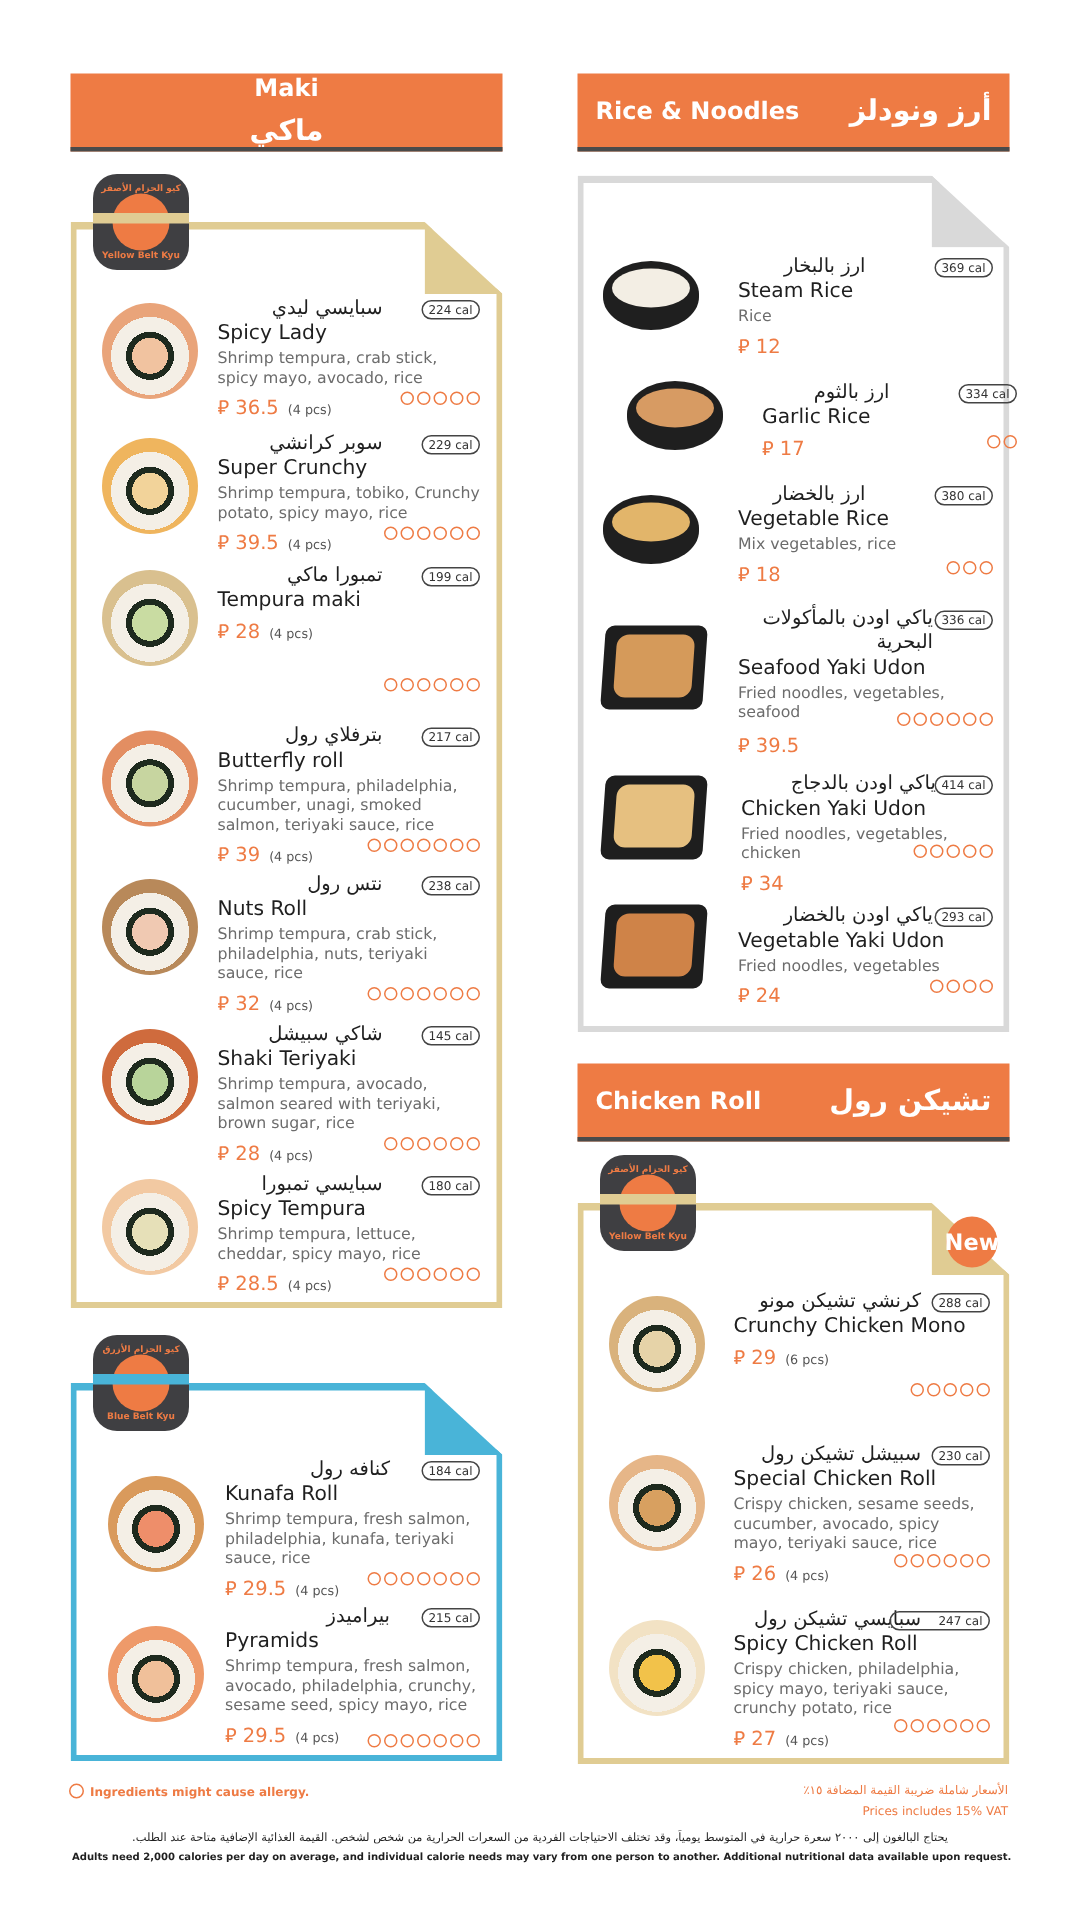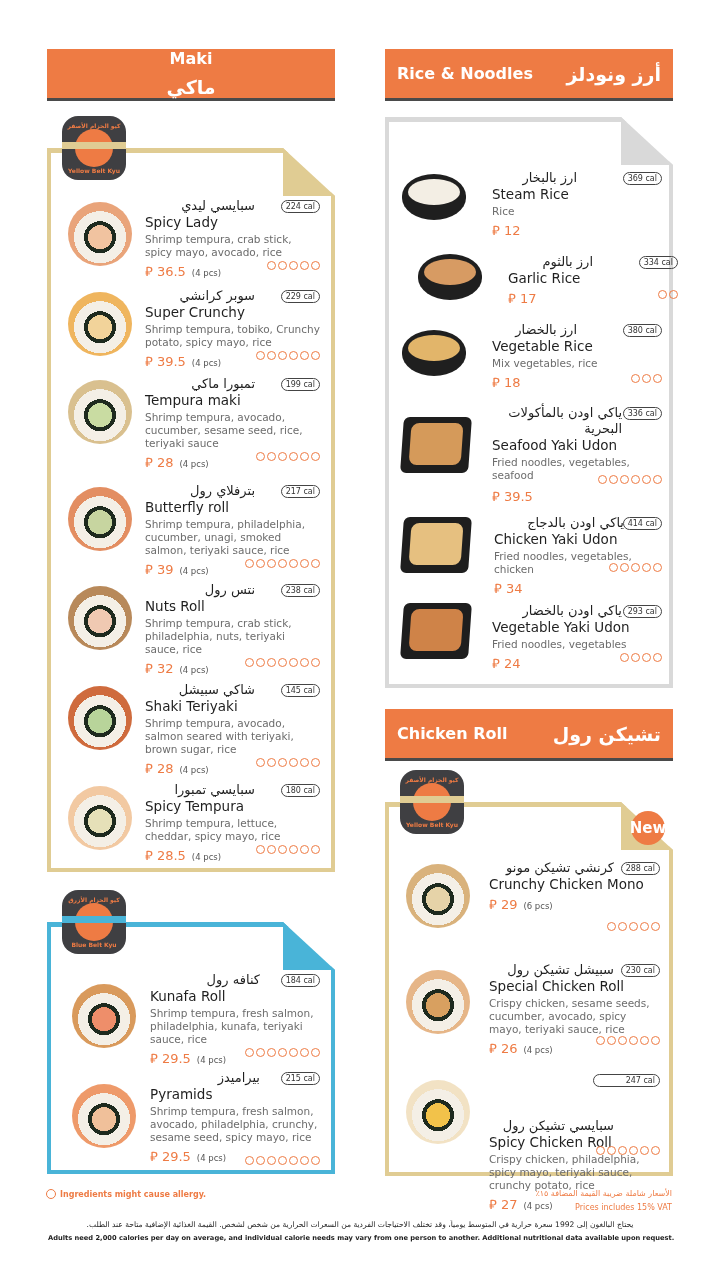--- a/index.html
+++ b/index.html
@@ -117,21 +117,20 @@
         <span class="allergen"></span>
         <span class="allergen"></span>
         <span class="allergen"></span>
       </div>
     </div>
     <div class="item" style="left: 62px; top: 376px; width: 258px; height: 92px;">
       <div class="photo sushi" style="top:4px; left:6px; background: radial-gradient(circle at 50% 55%, #c9dca2 0 12px, #1e2a1e 12px 16px, #f4efe6 16px 26px, #d9c08f 26px);"></div>
       <div class="body" style="left:83px; top:0px; width:175px;">
         <div class="ar-name" style="width:110px; text-align:right;">تمبورا ماكي</div>
         <div class="en-name">Tempura maki</div>
-        <div class="desc" style="width:175px">Shrimp tempura, avocado, cucumber, sesame seed, rice, teriyaki sauce</div>
         <div class="price-row" style="margin-top:4px;">
           <span class="price"><span>⃁</span> <span>28</span></span>
           <span class="pcs">(4 pcs)</span>
         </div>
       </div>
       <span class="cal" style="right:0; top:2px;">199 cal</span>
       <div class="allergens" style="right:0; top:76px;">
         <span class="allergen"></span>
         <span class="allergen"></span>
         <span class="allergen"></span>
@@ -470,21 +469,21 @@
         <span class="allergen"></span>
         <span class="allergen"></span>
         <span class="allergen"></span>
         <span class="allergen"></span>
         <span class="allergen"></span>
         <span class="allergen"></span>
       </div>
     </div>
     <div class="item" style="left: 400px; top: 1072px; width: 260px; height: 92px;">
       <div class="photo sushi" style="top:8px; left:6px; background: radial-gradient(circle at 50% 55%, #f2c24a 0 12px, #1e2a1e 12px 16px, #f4efe6 16px 26px, #f2e2c4 26px);"></div>
-      <div class="body" style="left:89px; top:0px; width:170px;margin-top:46px;">
+      <div class="body" style="left:89px; top:0px; width:170px;">
         <div class="ar-name" style="width:125px; text-align:right;">سبايسي تشيكن رول</div>
         <div class="en-name">Spicy Chicken Roll</div>
         <div class="desc" style="width:170px">Crispy chicken, philadelphia, spicy mayo, teriyaki sauce, crunchy potato, rice</div>
         <div class="price-row" style="margin-top:4px;">
           <span class="price"><span>⃁</span> <span>27</span></span>
           <span class="pcs">(4 pcs)</span>
         </div>
       </div>
       <span class="cal" style="right:0; top:2px;padding-left:32px;">247 cal</span>
       <div class="allergens" style="right:0; top:74px;">
@@ -497,14 +496,14 @@
       </div>
     </div>
   </div>
 
 <div class="footer-note" style="left:46px; top:1189px; color:#ee7b44; display:flex; align-items:center; gap:4px; font-weight:bold;">
   <span style="display:inline-block; width:10px; height:10px; border:1px solid #ee7b44; border-radius:50%;"></span>
   <span>Ingredients might cause allergy.</span>
 </div>
 <div class="footer-note" style="right:48px; top:1189px; color:#ee7b44; direction:rtl;">الأسعار شاملة ضريبة القيمة المضافة ١٥٪</div>
 <div class="footer-note" style="right:48px; top:1203px; color:#ee7b44;">Prices includes 15% VAT</div>
-<div class="footer-note" style="left:44px; right:44px; top:1220px; color:#1f1f1f; direction:rtl; text-align:center; font-size:7.6px; white-space:nowrap; overflow:hidden;">يحتاج البالغون إلى 1992 سعرة حرارية في المتوسط يومياً، وقد تختلف الاحتياجات الفردية من السعرات الحرارية من شخص لشخص. القيمة الغذائية الإضافية متاحة عند الطلب.</div>
+<div class="footer-note" style="left:44px; right:44px; top:1220px; color:#1f1f1f; direction:rtl; text-align:center; font-size:7.6px; white-space:nowrap; overflow:hidden;">يحتاج البالغون إلى ٢٠٠٠ سعرة حرارية في المتوسط يومياً، وقد تختلف الاحتياجات الفردية من السعرات الحرارية من شخص لشخص. القيمة الغذائية الإضافية متاحة عند الطلب.</div>
 <div class="footer-note" style="left:48px; right:44px; top:1234px; color:#1f1f1f; text-align:left; font-size:6.7px; font-weight:bold; white-space:nowrap; overflow:hidden;">Adults need 2,000 calories per day on average, and individual calorie needs may vary from one person to another. Additional nutritional data available upon request.</div>
 
 </body></html>

